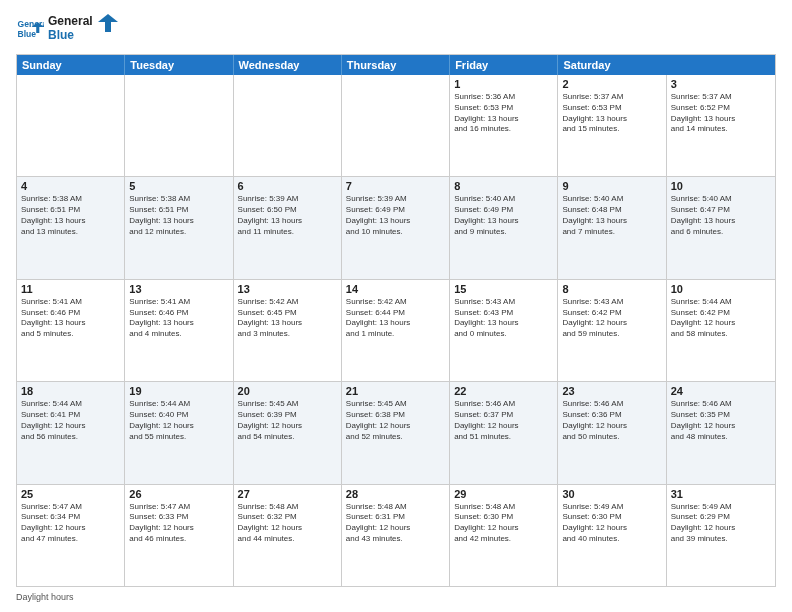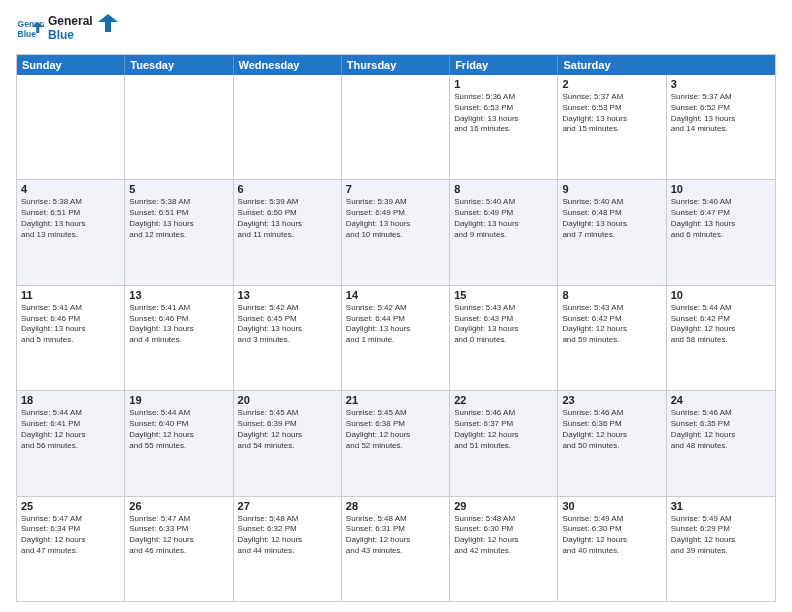--- a/index.html
+++ b/index.html
@@ -365,13 +365,16 @@
             <div class="day-num">31</div>
             <div class="day-info" style="white-space: pre-line;">Sunrise: 5:49 AM
 Sunset: 6:29 PM
 Daylight: 12 hours
 and 39 minutes.</div>
           </div>
         </div>
       </div>
   </div>
 
+  <div class="legend">
+    <span>Daylight hours</span>
+  </div>
 </div>
 
 </body></html>

